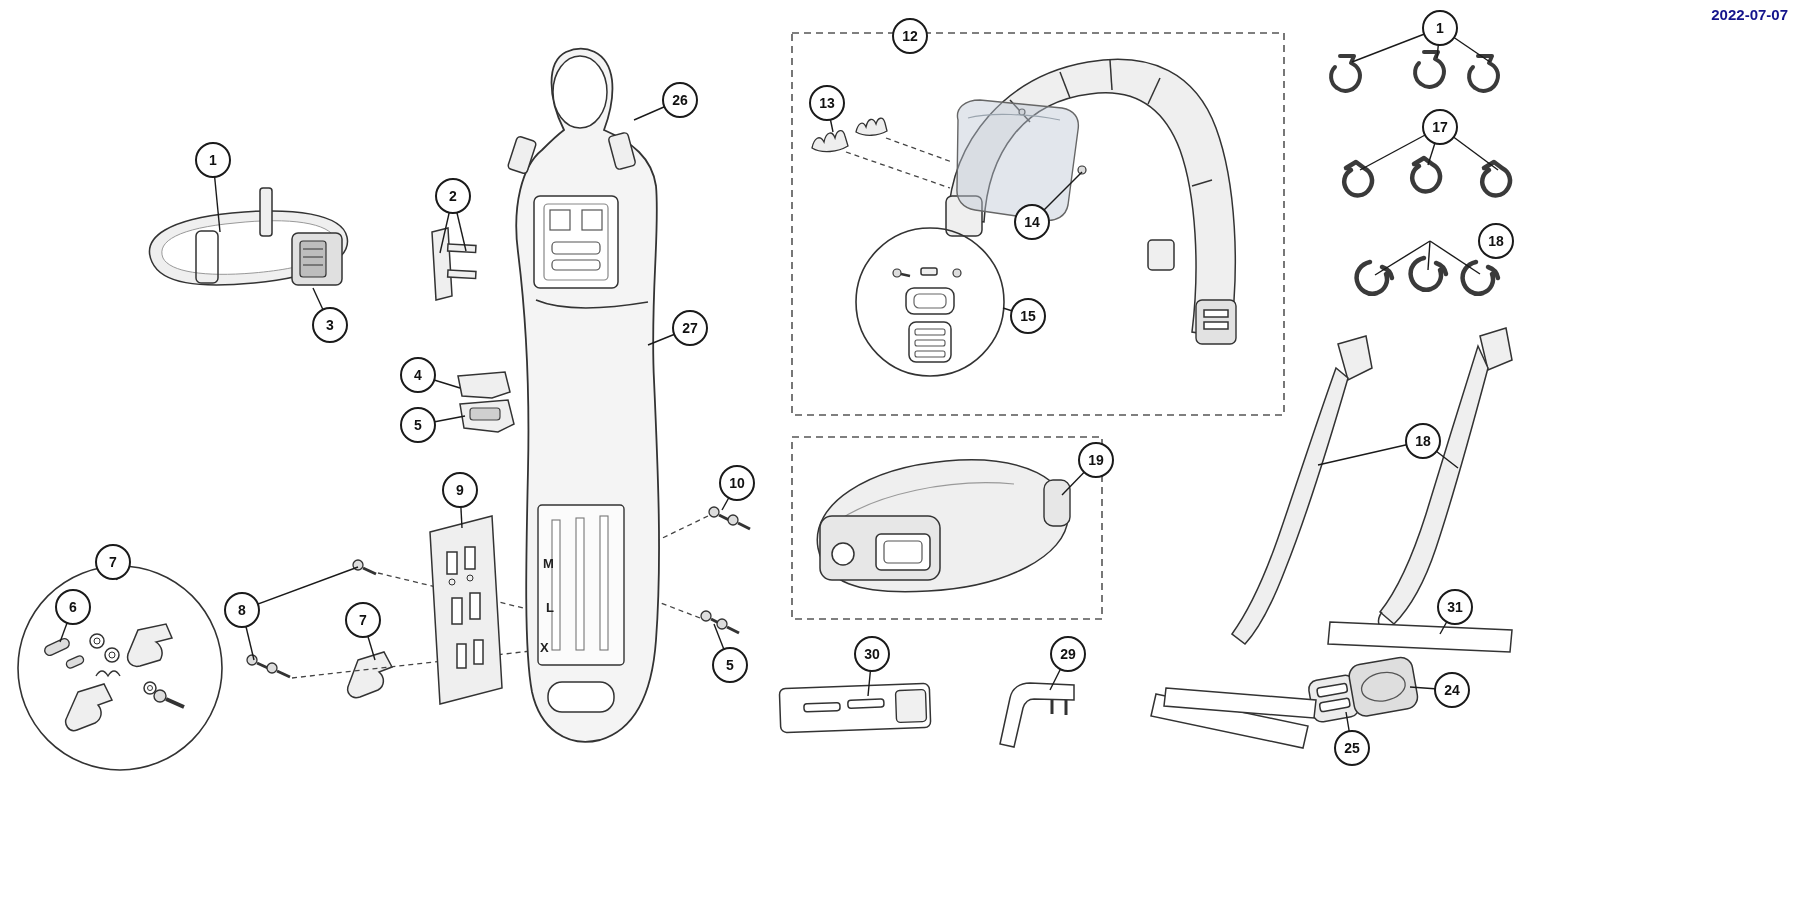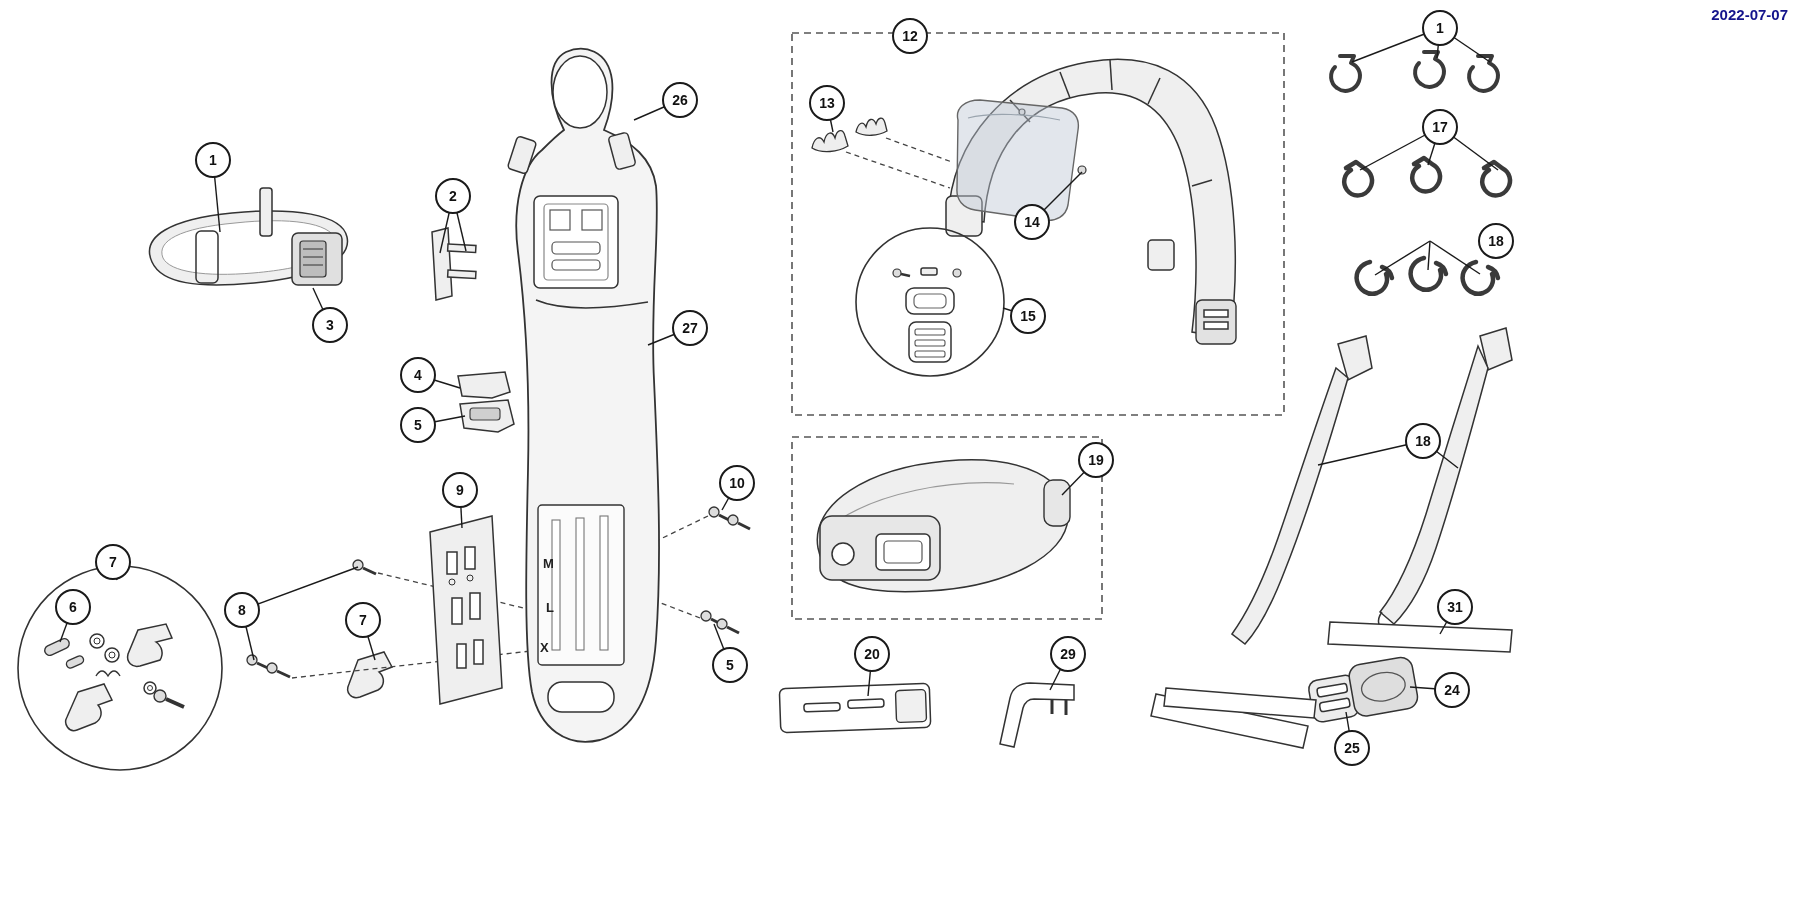--- a/index.html
+++ b/index.html
@@ -311,21 +311,21 @@
       <div class="callout" style="left: 737px; top: 483px;">10</div>
       <div class="callout" style="left: 730px; top: 665px;">5</div>
       <div class="callout" style="left: 910px; top: 36px;">12</div>
       <div class="callout" style="left: 827px; top: 103px;">13</div>
       <div class="callout" style="left: 1032px; top: 222px;">14</div>
       <div class="callout" style="left: 1028px; top: 316px;">15</div>
       <div class="callout" style="left: 1440px; top: 28px;">1</div>
       <div class="callout" style="left: 1440px; top: 127px;">17</div>
       <div class="callout" style="left: 1496px; top: 241px;">18</div>
       <div class="callout" style="left: 1096px; top: 460px;">19</div>
-      <div class="callout" style="left: 872px; top: 654px;">20</div>
+      <div class="callout" style="left: 872px; top: 654px;">30</div>
       <div class="callout" style="left: 1068px; top: 654px;">29</div>
       <div class="callout" style="left: 1423px; top: 441px;">18</div>
       <div class="callout" style="left: 1455px; top: 607px;">31</div>
       <div class="callout" style="left: 1452px; top: 690px;">24</div>
       <div class="callout" style="left: 1352px; top: 748px;">25</div>
       <div class="callout" style="left: 680px; top: 100px;">26</div>
       <div class="callout" style="left: 690px; top: 328px;">27</div>
     </div>
 
 </div>

